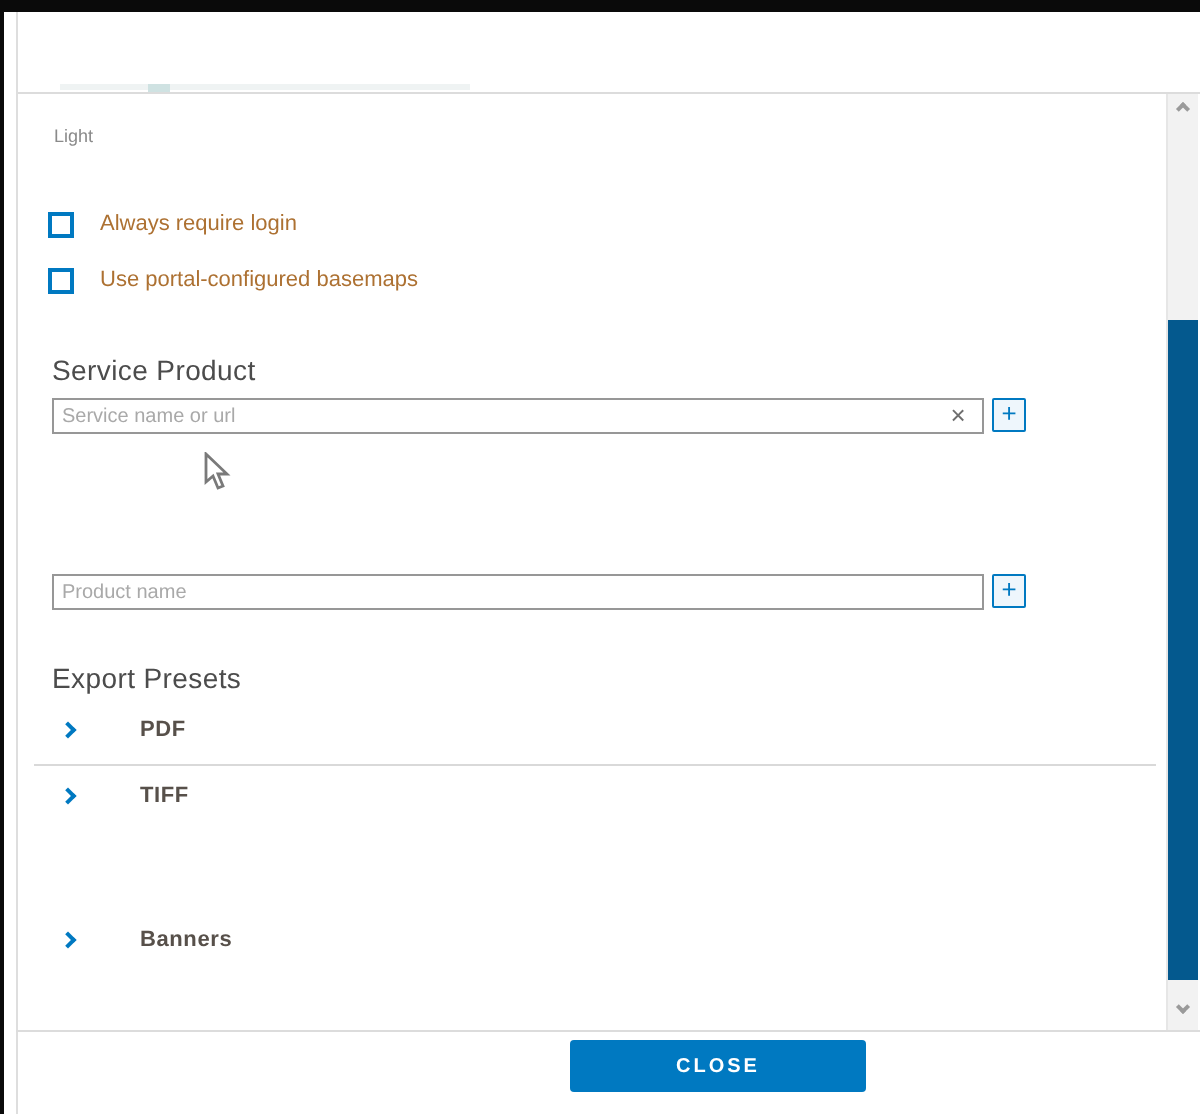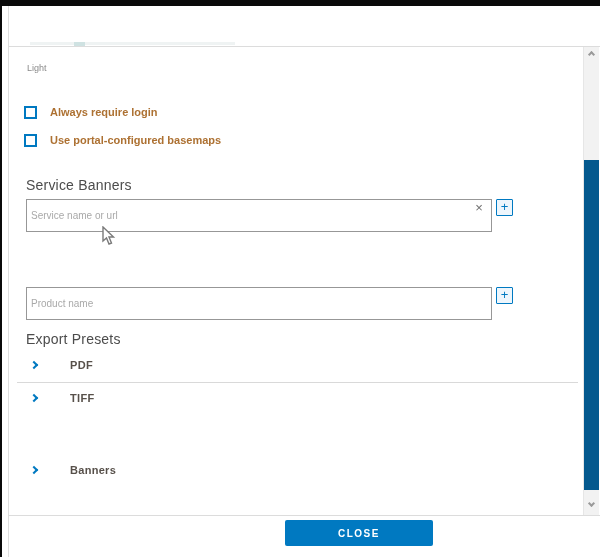--- a/index.html
+++ b/index.html
@@ -19,27 +19,27 @@
 
   
   .theme-label{position:absolute;left:27px;top:63px;font-size:9px;color:#8a8a8a;}
   .theme-select{position:absolute;left:26px;top:77px;width:86px;height:20px;border:1px solid #9b9b9b;background:#fff;cursor:pointer;}
   .theme-value{position:absolute;left:5px;top:3px;font-size:11px;font-weight:600;color:var(--option-text,#ad7132);}
   .dd-arrow{position:absolute;right:7px;top:7px;width:0;height:0;border-left:5px solid transparent;border-right:5px solid transparent;border-top:6px solid var(--accent,#0079c1);}
 
   
   .check-row{position:absolute;left:24px;height:14px;}
   .check-box{position:absolute;left:0;top:0;width:13px;height:13px;border:2px solid var(--accent,#0079c1);background:#fff;cursor:pointer;}
-  .check-label{position:absolute;left:26px;top:0;font-size:11px;font-weight:700;color:var(--option-text,#ad7132);white-space:nowrap;cursor:pointer;}
+  .check-label{position:absolute;left:26px;top:0;font-size:11px;font-weight:400;color:var(--option-text,#ad7132);white-space:nowrap;cursor:pointer;}
 
   
   .section-heading{position:absolute;left:26px;font-size:14px;color:var(--heading-text,#4c4c4c);letter-spacing:.2px;}
 
   
-  .text-input{position:absolute;left:26px;width:466px;height:33px;border:1px solid #979797;background:#fff;font-size:10px;color:#555;padding:0 20px 0 4px;}
+  .text-input{position:absolute;left:26px;width:466px;height:18px;border:1px solid #979797;background:#fff;font-size:10px;color:#555;padding:0 20px 0 4px;}
   .text-input::placeholder{color:var(--placeholder-text,#a9a9a9);}
   .clear-icon{position:absolute;left:472px;width:14px;height:14px;font-size:13px;line-height:13px;color:#6e6e6e;text-align:center;cursor:pointer;}
   .add-btn{position:absolute;left:496px;width:17px;height:17px;border:1px solid var(--accent,#0079c1);background:#eef6fc;color:var(--accent,#0079c1);font-size:13px;line-height:14px;text-align:center;cursor:pointer;border-radius:1px;}
 
   
   .expander{position:absolute;left:31px;height:14px;cursor:pointer;}
   .chevron-icon{position:absolute;left:0;top:3px;width:6px;height:6px;border-top:2px solid var(--accent,#0079c1);border-right:2px solid var(--accent,#0079c1);transform:rotate(45deg);}
   .expander-label{position:absolute;left:1px;top:0;font-size:11px;font-weight:700;color:var(--item-text,#57504a);letter-spacing:.3px;margin-left:38px;}
   .row-divider{position:absolute;left:17px;width:561px;height:1px;background:#d9d9d9;}
 
@@ -76,21 +76,21 @@
 
   <div class="check-row" style="top:106px;">
     <span class="check-box"></span>
     <span class="check-label">Always require login</span>
   </div>
   <div class="check-row" style="top:134px;">
     <span class="check-box"></span>
     <span class="check-label">Use portal-configured basemaps</span>
   </div>
 
-  <div class="section-heading" style="top:177px;">Service Banners</div>
+  <div class="section-heading" style="top:177px;">Service Product</div>
   <input class="text-input" style="top: 199px;" type="text" placeholder="Service name or url">
   <span class="clear-icon" style="top:201px;">×</span>
   <div class="add-btn" style="top:199px;"><span>+</span></div>
 
   <input class="text-input" style="top: 287px;" type="text" placeholder="Product name">
   <div class="add-btn" style="top:287px;"><span>+</span></div>
 
   <div class="section-heading" style="top:331px;">Export Presets</div>
   <div class="expander" style="top:359px;">
     <span class="chevron-icon"></span>

